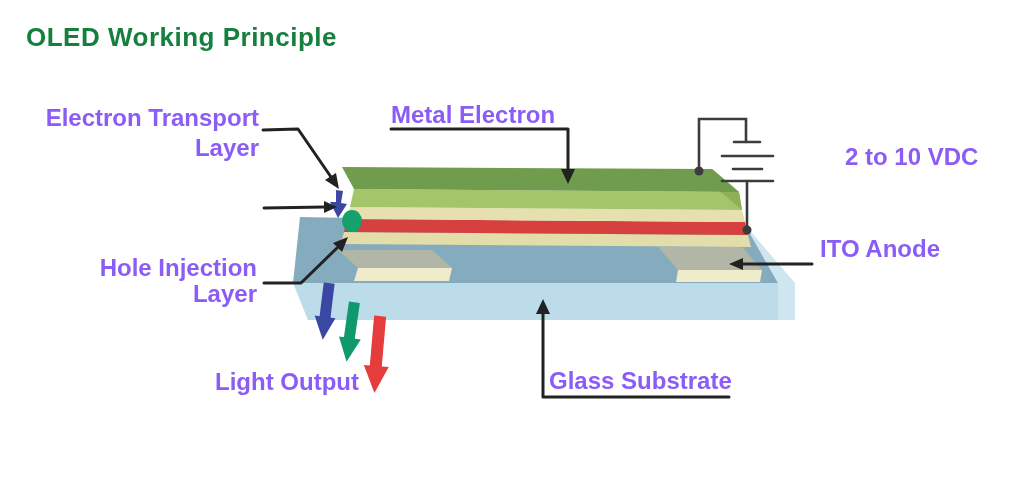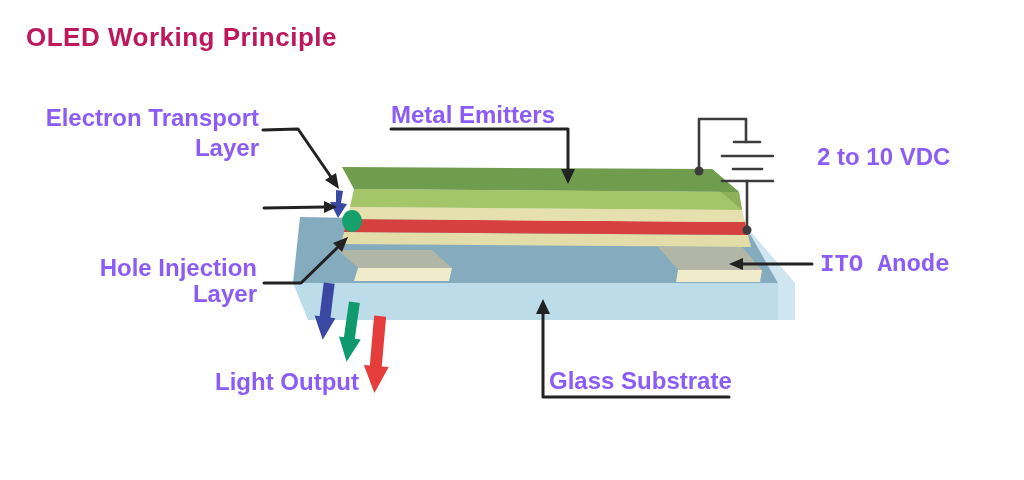--- a/index.html
+++ b/index.html
@@ -8,28 +8,28 @@
     overflow:hidden;font-family:"Liberation Sans",sans-serif;
   }
   .diagram-svg{position:absolute;left:0;top:0;}
   .lbl{
     position:absolute;font-weight:bold;font-size:24px;color:#8b5cf6;
     white-space:pre-line;line-height:30px;
   }
   .r{text-align:right;}
   .title{
     position:absolute;left:26px;top:22px;font-weight:bold;font-size:26px;
-    color:#be185d;letter-spacing:0.5px;
+    color:#15803d;letter-spacing:0.5px;
   }
   #lbl-etl{left:16px;top:103px;width:243px;}
   #lbl-cathode{left:391px;top:100px;}
-  #lbl-voltage{left:817px;top:142px;}
+  #lbl-voltage{left:845px;top:142px;}
   #lbl-emitters{left:16px;top:196px;width:245px;}
   #lbl-hil{left:16px;top:255px;width:241px;line-height:26px;}
-  #lbl-ito{left:820px;top:250px;font-family:Liberation Mono, monospace;}
+  #lbl-ito{left:820px;top:234px;}
   #lbl-light{left:215px;top:367px;text-align:center;}
   #lbl-glass{left:549px;top:366px;}
 </style>
 </head>
 <body>
 
 <div class="stage">
 
   <svg class="diagram-svg" width="1024" height="480" viewBox="0 0 1024 480">
 
@@ -101,21 +101,21 @@
       <path fill="none" d="M729,397 L543,397 L543,313" stroke="#222222"></path>
       <polygon stroke="none" points="543,299 536,314 550,314" fill="#222222"></polygon>
     </g>
   </svg>
 
   <div class="title">OLED Working Principle</div>
 
   <div class="lbl r" id="lbl-etl">Electron Transport
 Layer</div>
 
-  <div class="lbl" id="lbl-cathode">Metal Emitters</div>
+  <div class="lbl" id="lbl-cathode">Metal Electron</div>
 
   <div class="lbl" id="lbl-voltage">2 to 10 VDC</div>
 
 
   <div class="lbl r" id="lbl-hil">Hole Injection
 Layer</div>
 
   <div class="lbl" id="lbl-ito">ITO Anode</div>
 
   <div class="lbl" id="lbl-light">Light Output</div>

